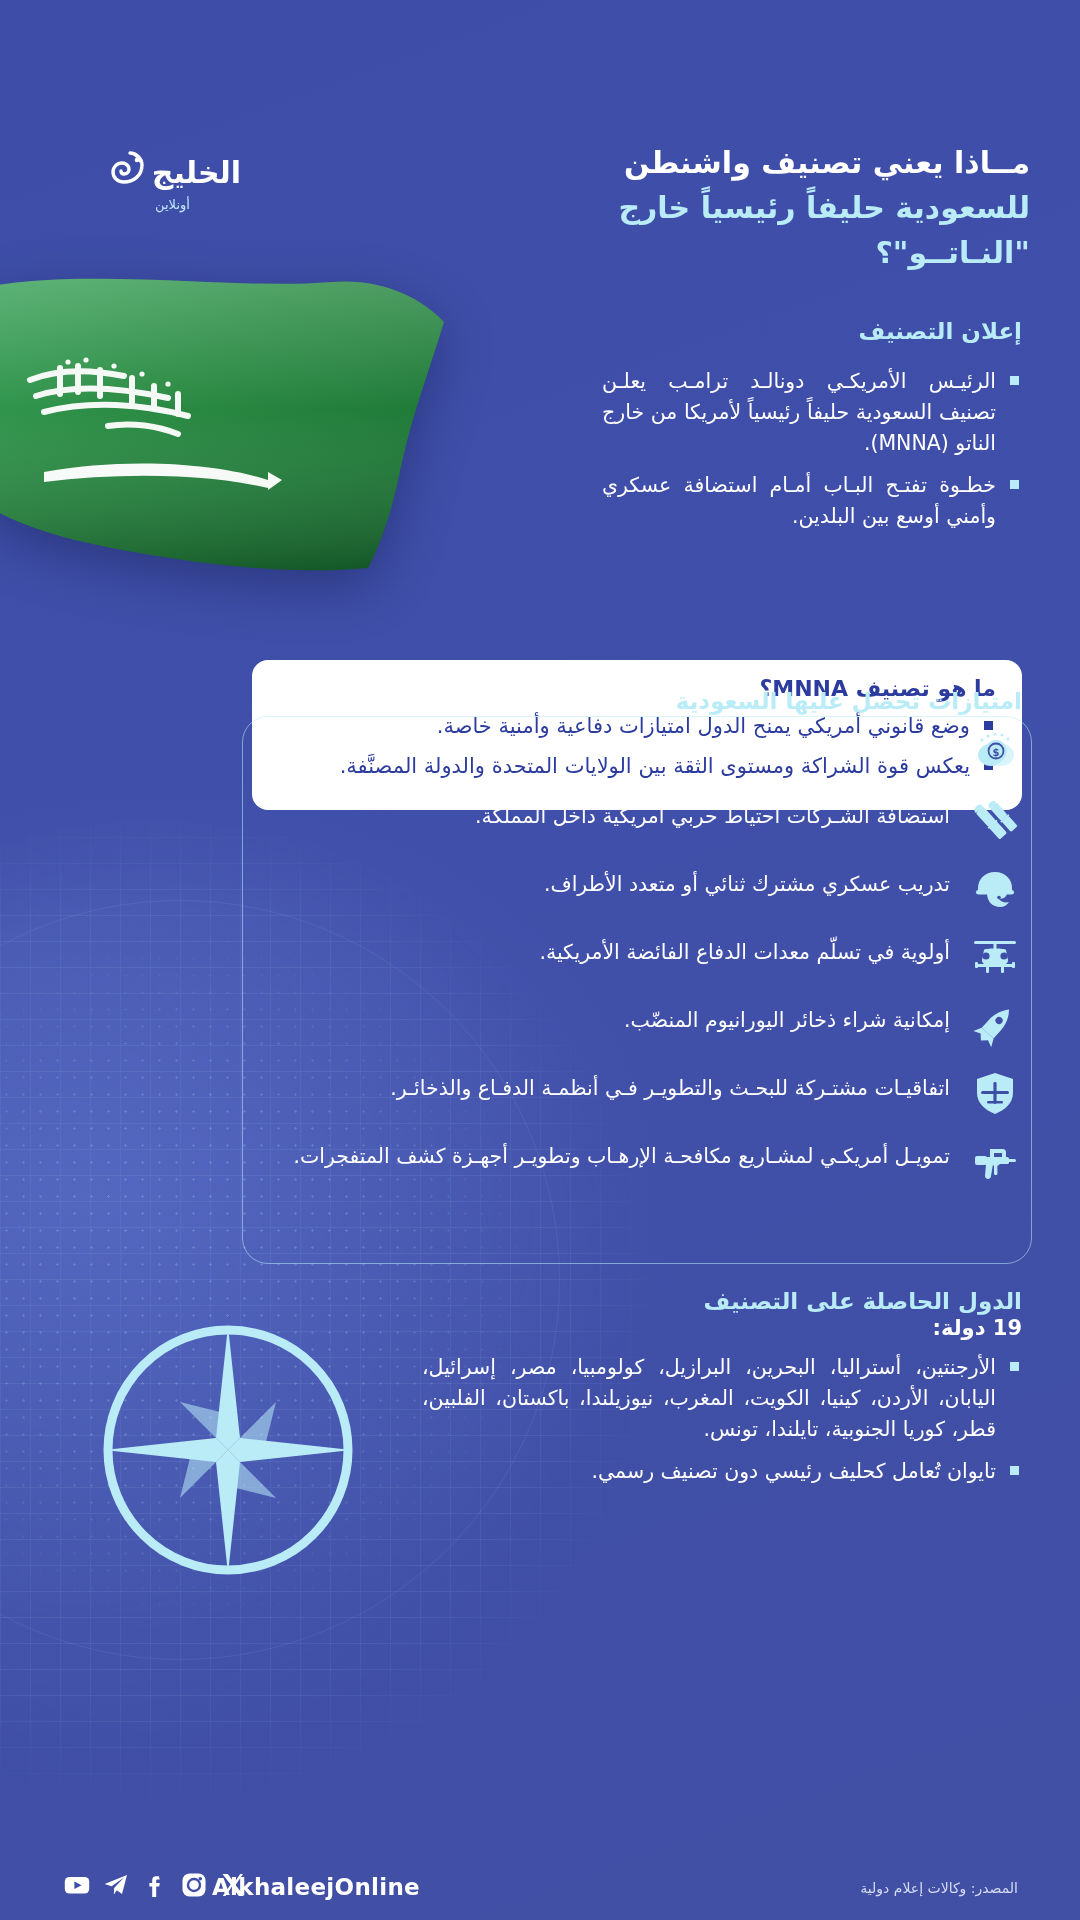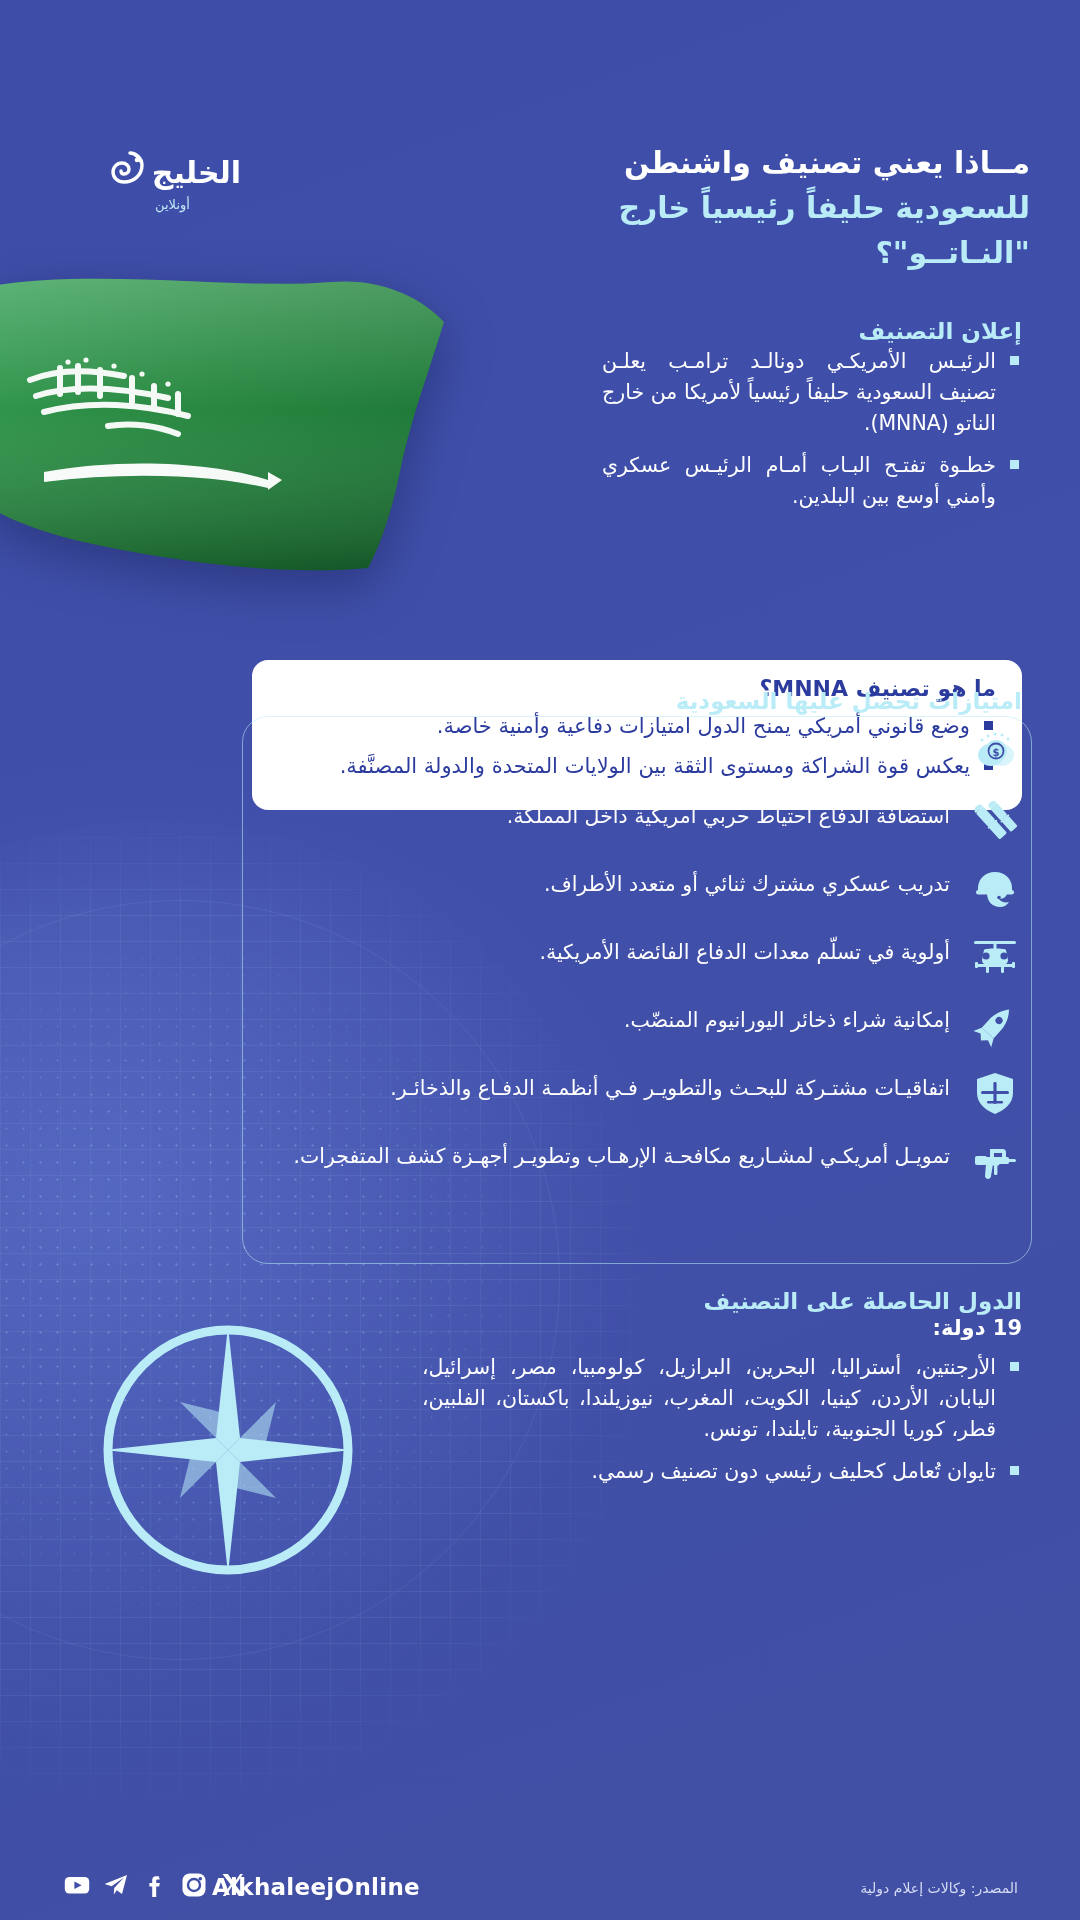--- a/index.html
+++ b/index.html
@@ -86,21 +86,21 @@
     position:relative; padding-right:26px; margin-bottom:12px;
     font-size:20.5px; line-height:1.5; color:#ffffff; text-align:justify;
   }
   .bullets li .sq{
     position:absolute; right:3px; top:10px;
     width:9px; height:9px; background:#b9ecf7; display:block;
   }
 
   
   #sec-announce{ position:absolute; right:58px; top:318px; width:420px; }
-  #sec-announce .sec-head{ margin-bottom:2px; }
+  #sec-announce .sec-head{ margin-bottom:22px; }
 
   
   #sec-mnna{
     position:absolute; right:58px; top:660px; width:770px;
     background:#ffffff; border-radius:16px; padding:16px 26px 20px 26px;
   }
   #sec-mnna .sec-head{ color:#2c3c9e; font-size:22px; margin-bottom:10px; }
   #sec-mnna .bullets li{ color:#2c3c9e; font-size:21px; text-align:right; margin-bottom:8px;}
   #sec-mnna .bullets li .sq{ background:#2c3c9e; }
   #sec-priv-head{
@@ -234,21 +234,21 @@
 <div id="title">
   <div class="l1">مــاذا يعني تصنيف واشنطن</div>
   <div class="l2">للسعودية حليفاً رئيسياً خارج</div>
   <div class="l2">"النـاتــو"؟</div>
 </div>
 
 <div id="sec-announce" class="rtl-block">
   <div class="sec-head">إعلان التصنيف</div>
   <ul class="bullets">
     <li><span class="sq"></span><span>الرئيـس الأمريكـي دونالـد ترامـب يعلـن تصنيف السعودية حليفاً رئيسياً لأمريكا من خارج الناتو (MNNA).</span></li>
-    <li><span class="sq"></span><span>خطـوة تفتـح البـاب أمـام الرئيـس عسكري وأمني أوسع بين البلدين.</span></li>
+    <li><span class="sq"></span><span>خطـوة تفتـح البـاب أمـام استضافة عسكري وأمني أوسع بين البلدين.</span></li>
   </ul>
 </div>
 
 <div id="sec-mnna" class="rtl-block">
   <div class="sec-head">ما هو تصنيف MNNA؟</div>
   <ul class="bullets">
     <li><span class="sq"></span><span>وضع قانوني أمريكي يمنح الدول امتيازات دفاعية وأمنية خاصة.</span></li>
     <li><span class="sq"></span><span>يعكس قوة الشراكة ومستوى الثقة بين الولايات المتحدة والدولة المصنَّفة.</span></li>
   </ul>
 </div>
@@ -289,21 +289,21 @@
           <rect x="13" y="22.5" width="12" height="2.4" rx="1"></rect>
         </g>
         <g transform="rotate(-42 23 23) translate(13.5,6)">
           <rect x="14" y="4" width="9" height="17" rx="2"></rect>
           <path d="M14 4 C14 -1.5 23 -1.5 23 4 Z"></path>
           <rect x="14" y="22" width="9" height="14" rx="1.5"></rect>
           <rect x="13" y="20.6" width="11" height="2.2" rx="1"></rect>
         </g>
       </svg>
     </span>
-    <span class="priv-text">استضافة الدفاع احتياط حربي أمريكية داخل المملكة.</span>
+    <span class="priv-text">استضافة الشـركات احتياط حربي أمريكية داخل المملكة.</span>
   </div>
 
   <div class="priv-row">
     <span class="priv-icon">
       <svg viewBox="0 0 46 46" xmlns="http://www.w3.org/2000/svg" fill="#b9ecf7">
         <path d="M23 6 C33 6 40 13 40 22 L40 25 L6 25 L6 22 C6 13 13 6 23 6 Z"></path>
         <rect x="4" y="24" width="38" height="4.6" rx="2.3"></rect>
         <path d="M15 27 C15 36 21 41 28 41 C32 41 35 39 37 36 C33 37 29 36 27 33
                  C32 33 35 30 35 27 Z"></path>
         <circle cx="27" cy="31.5" r="1.8" fill="#3f4fa8"></circle>

